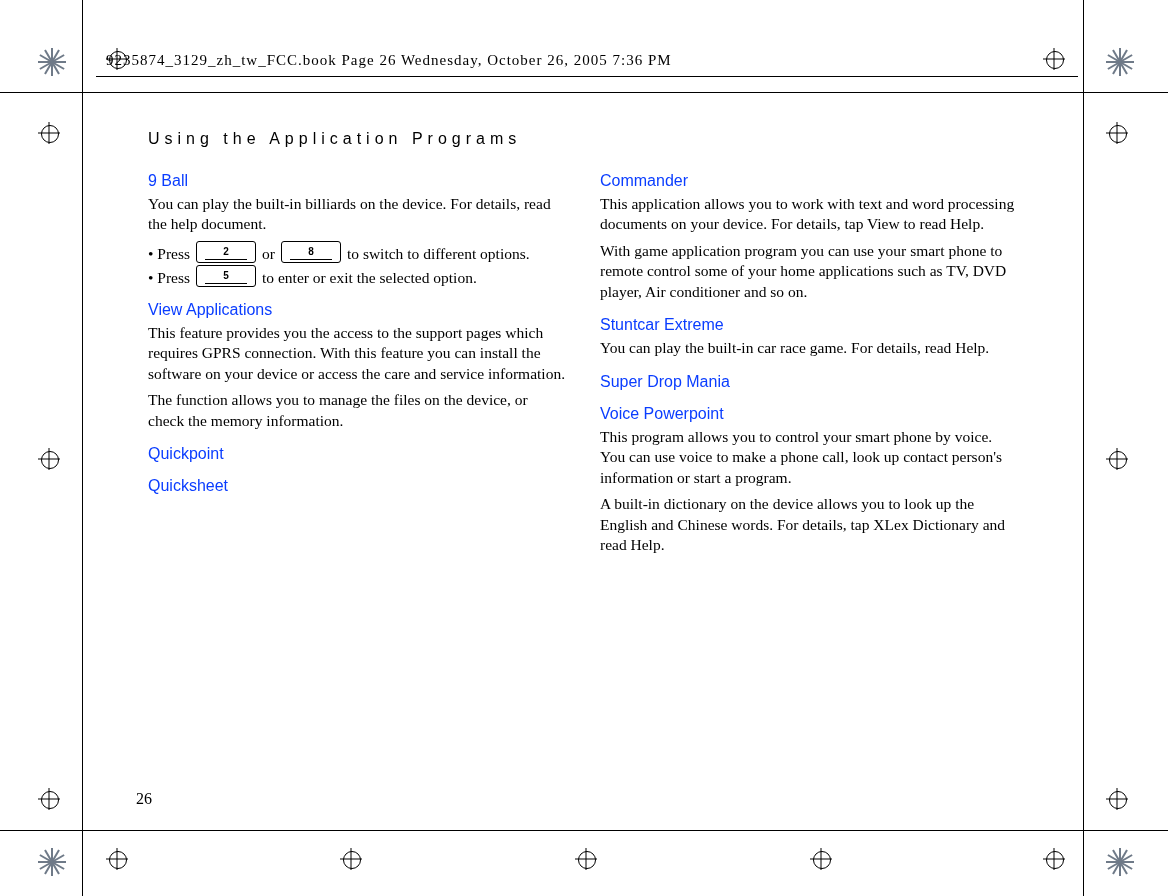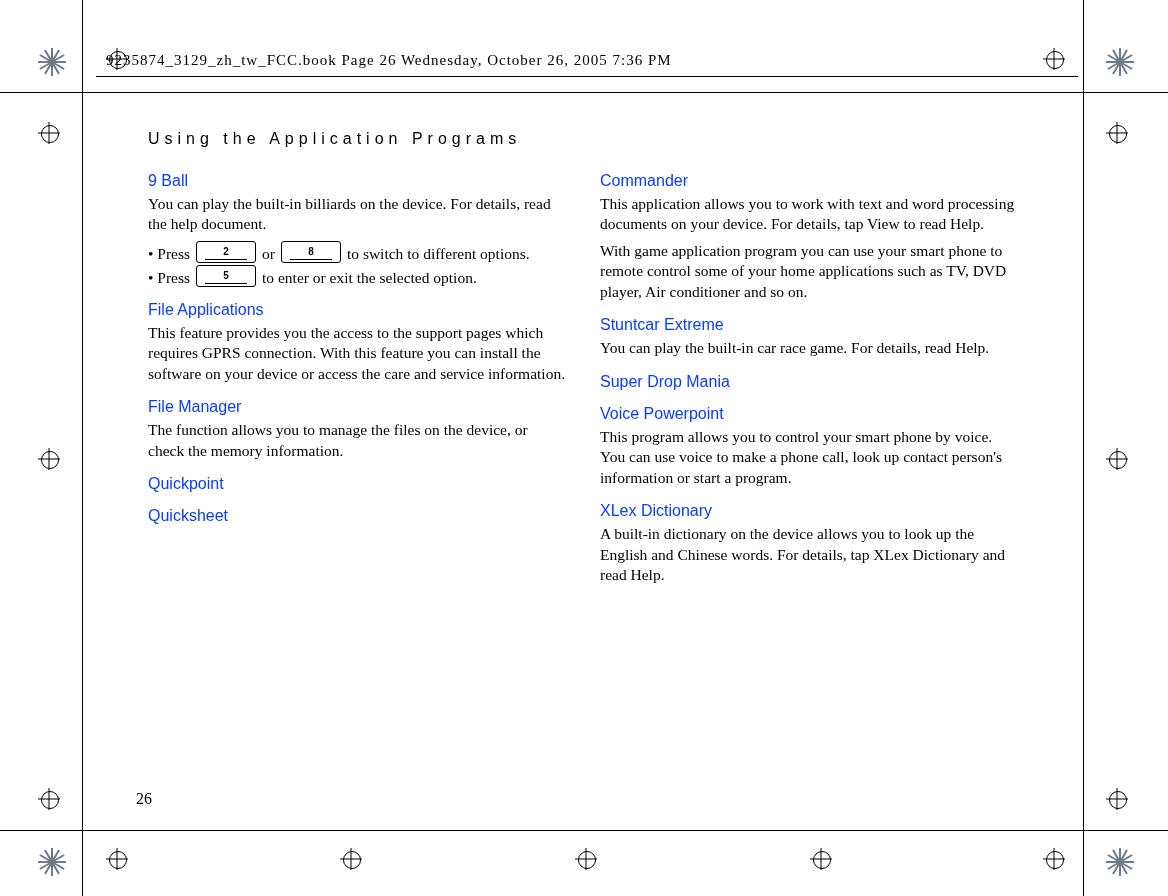--- a/index.html
+++ b/index.html
@@ -158,24 +158,23 @@
         <span> or </span>
         <span class="keycap">8</span>
         <span> to switch to different options.</span>
       </div>
       <div class="bl">
         <span>• Press </span>
         <span class="keycap">5</span>
         <span> to enter or exit the selected option.</span>
       </div>
 
-      <h3>File Applications</h3>
+      <h3>View Applications</h3>
       <p>This feature provides you the access to the support pages which requires GPRS connection. With this feature you can install the software on your device or access the care and service information.</p>
 
-      <h3>File Manager</h3>
       <p>The function allows you to manage the files on the device, or check the memory information.</p>
 
       <h3>Quickpoint</h3>
 
       <h3>Quicksheet</h3>
     </div>
 
     <div class="col">
       <h3 class="first">Commander</h3>
       <p>This application allows you to work with text and word processing documents on your device. For details, tap View to read Help.</p>
@@ -183,19 +182,18 @@
       <p>With game application program you can use your smart phone to remote control some of your home applications such as TV, DVD player, Air conditioner and so on.</p>
 
       <h3>Stuntcar Extreme</h3>
       <p>You can play the built-in car race game. For details, read Help.</p>
 
       <h3>Super Drop Mania</h3>
 
       <h3>Voice Powerpoint</h3>
       <p>This program allows you to control your smart phone by voice. You can use voice to make a phone call, look up contact person's information or start a program.</p>
 
-      <h3>XLex Dictionary</h3>
       <p>A built-in dictionary on the device allows you to look up the English and Chinese words. For details, tap XLex Dictionary and read Help.</p>
     </div>
   </div>
 </div>
 
 <div class="pgnum">26</div>
 
 </body></html>

